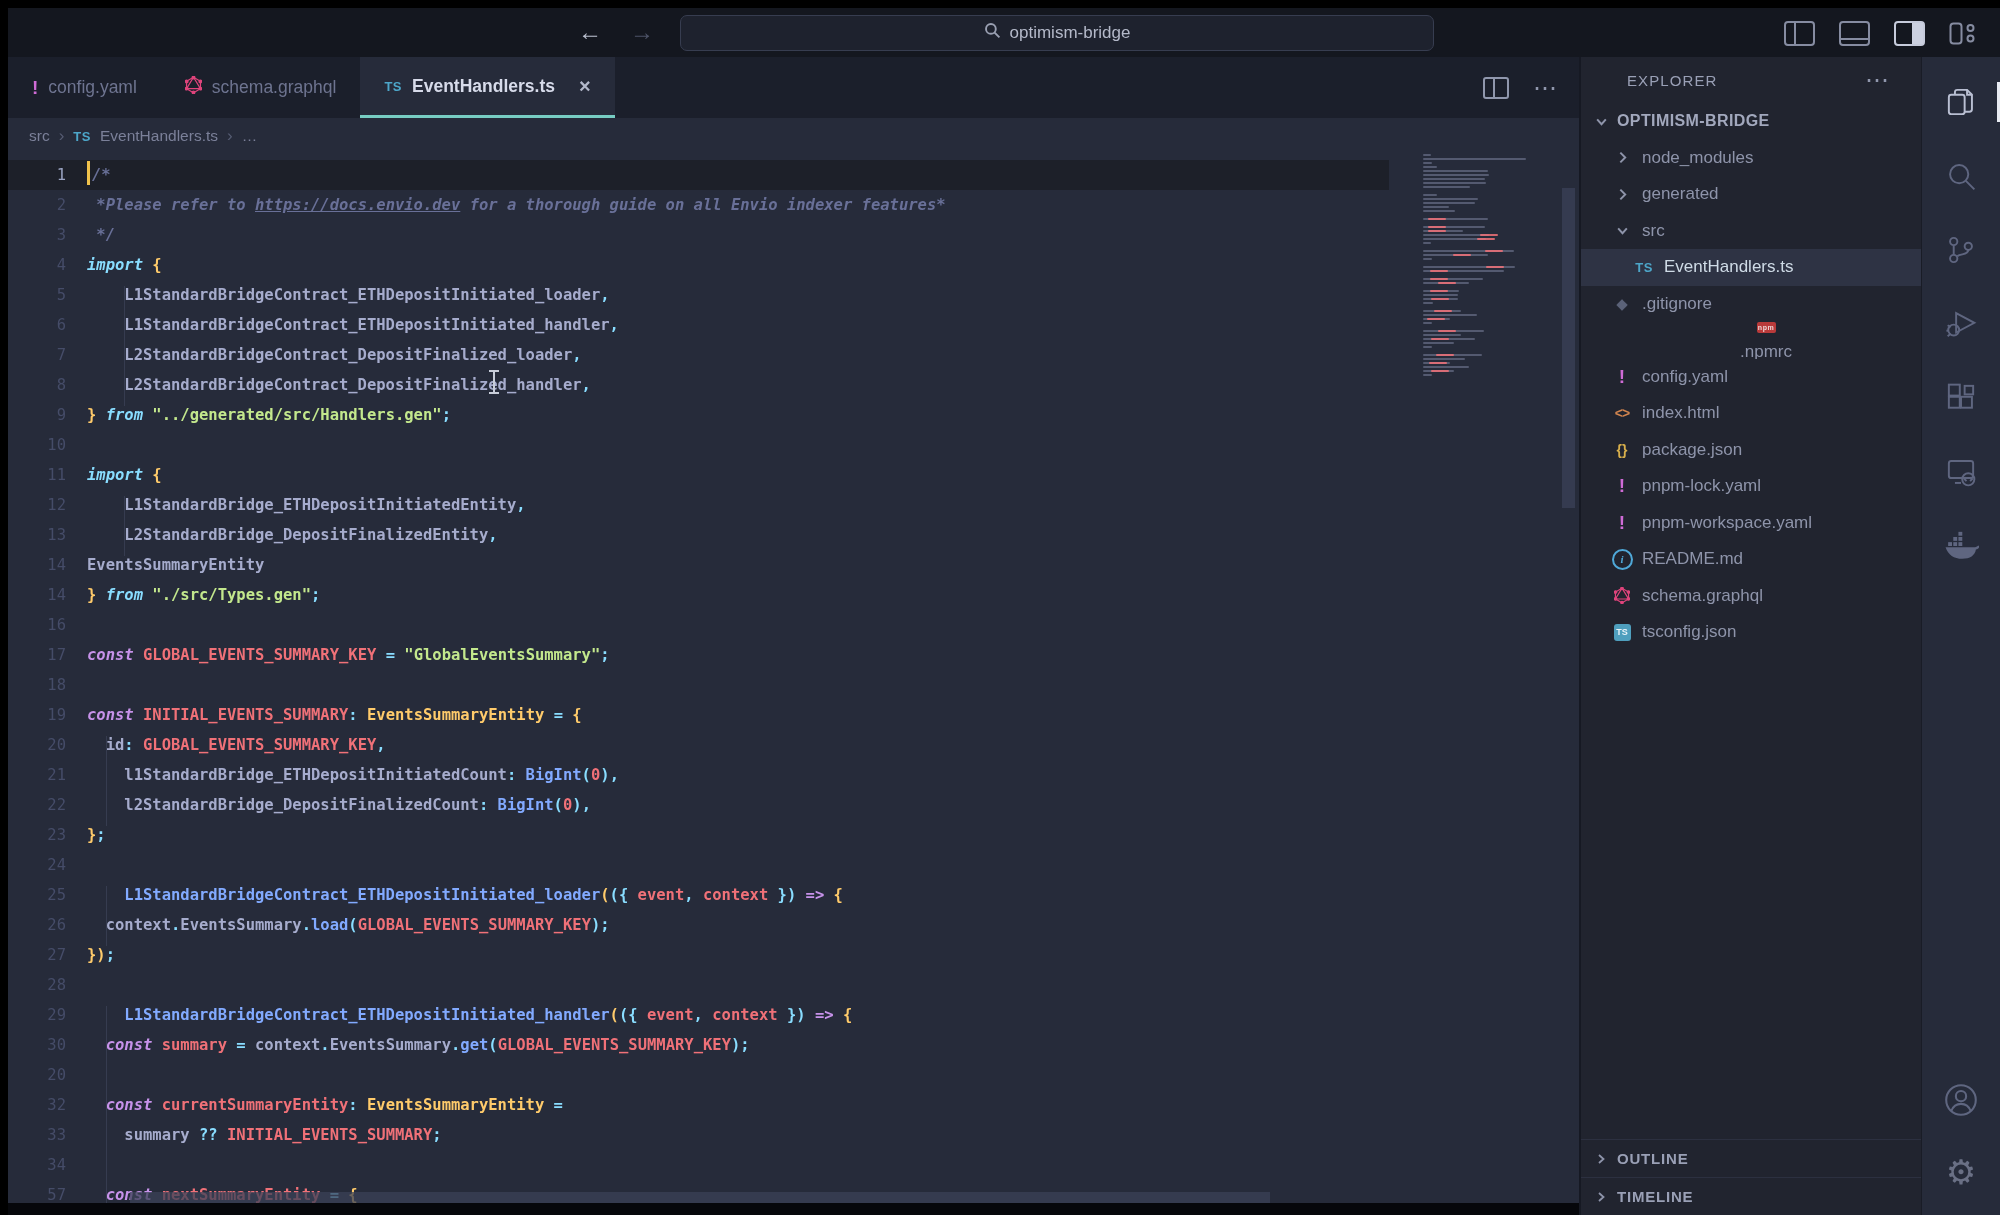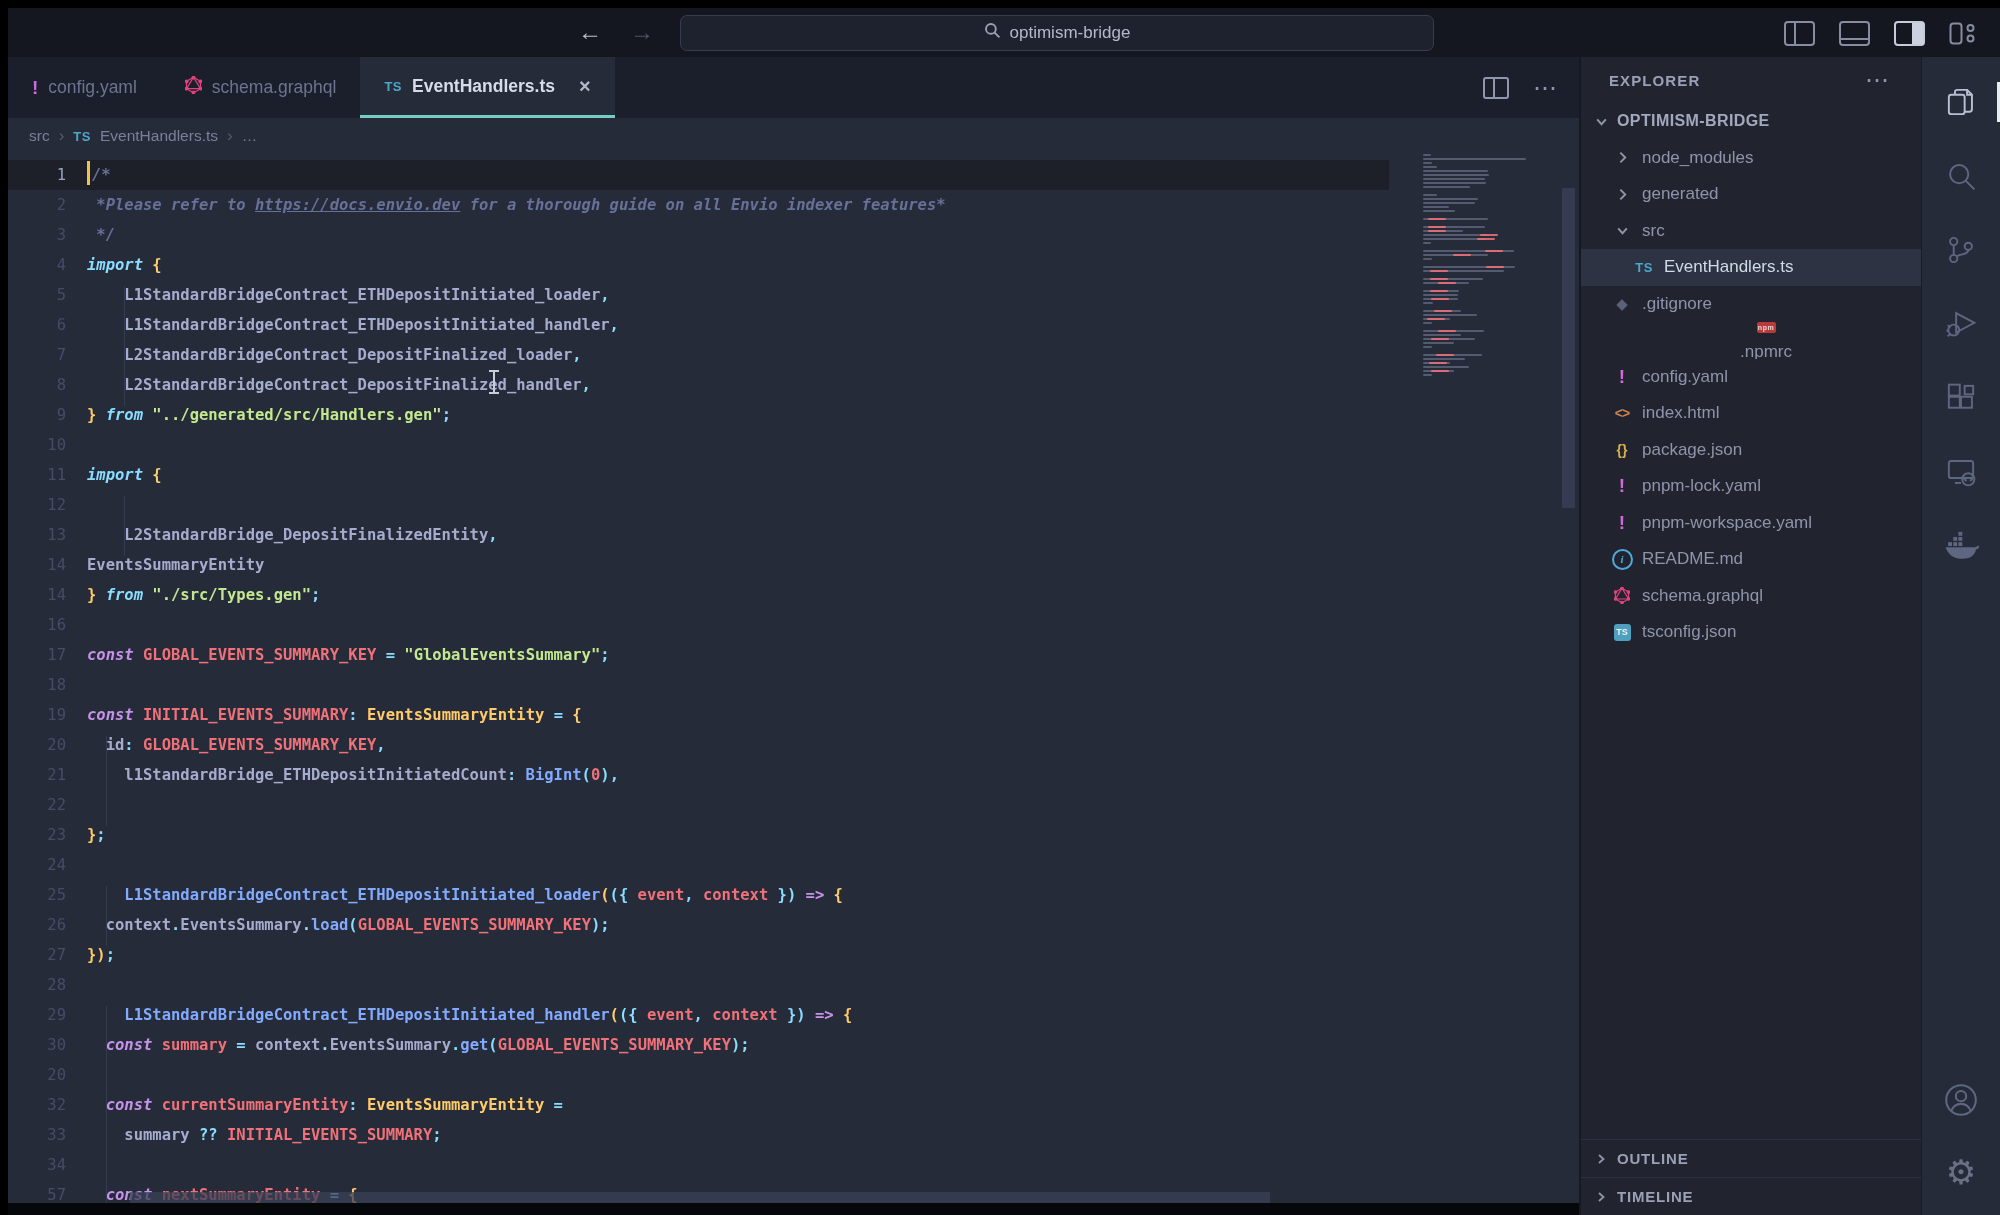--- a/index.html
+++ b/index.html
@@ -64,21 +64,21 @@
   .hthumb{position:absolute;bottom:12px;left:122px;width:1140px;height:11px;background:#3b4257;opacity:.75;z-index:7;}
 
   
   .ibeam{position:absolute;left:480px;top:216px;width:12px;height:26px;z-index:9;pointer-events:none;}
   .ibeam::before{content:'';position:absolute;left:5px;top:2px;bottom:2px;width:2px;background:#c8cdd9;}
   .ibeam::after{content:'';position:absolute;left:1px;right:1px;top:0;height:2px;background:#c8cdd9;box-shadow:0 22px 0 #c8cdd9;}
 
   
   .sidebar{width:340px;flex:none;background:#21242f;display:flex;flex-direction:column;color:#8e94aa;position:relative;}
   .sb-header{height:46px;display:flex;align-items:center;justify-content:space-between;padding:0 30px 0 28px;flex:none;}
-  .sb-title{font-size:15px;font-weight:bold;letter-spacing:1.1px;color:#9aa0b6;}
+  .sb-title{font-size:15px;font-weight:normal;letter-spacing:1.1px;color:#9aa0b6;margin-left:18px;}
   .tree{flex:1;overflow:hidden;font-size:17px;}
   .trow{height:36.5px;display:flex;align-items:center;gap:9px;cursor:default;}
   .trow.root{font-weight:bold;color:#a2a8bd;padding-left:14px;font-size:16px;letter-spacing:.4px;}
   .trow.sel{background:#2e3344;color:#cfdbe6;}
   .tlabel{white-space:nowrap;overflow:hidden;}
   .fi{width:22px;flex:none;display:flex;align-items:center;justify-content:center;}
   .chev{stroke:#8e94aa;stroke-width:1.8;fill:none;}
   .fi-npm{width:19px;height:11px;background:#b93a3a;border-radius:2px;color:#efd7d7;font-size:7px;font-weight:bold;display:flex;align-items:center;justify-content:center;letter-spacing:.5px;}
   .fi-info{width:17px;height:17px;border:2px solid #4fa8d8;border-radius:50%;color:#4fa8d8;font-size:11px;font-weight:bold;display:flex;align-items:center;justify-content:center;font-family:"Liberation Serif",serif;font-style:italic;}
   .fi-html{color:#d2854f;font-weight:bold;font-size:14px;letter-spacing:-1px;}
@@ -177,31 +177,31 @@
             <div class="line"><span class="num">2</span><span class="txt"><span class="tk-c"> *Please refer to </span><span class="tk-u">https://docs.envio.dev</span><span class="tk-c"> for a thorough guide on all Envio indexer features*</span></span></div>
             <div class="line"><span class="num">3</span><span class="txt"><span class="tk-c"> */</span></span></div>
             <div class="line"><span class="num">4</span><span class="txt"><span class="tk-i">import</span><span class="tk-b"> {</span></span></div>
             <div class="line"><span class="num">5</span><span class="txt"><span class="tk-d">    L1StandardBridgeContract_ETHDepositInitiated_loader</span><span class="tk-p">,</span></span></div>
             <div class="line"><span class="num">6</span><span class="txt"><span class="tk-d">    L1StandardBridgeContract_ETHDepositInitiated_handler</span><span class="tk-p">,</span></span></div>
             <div class="line"><span class="num">7</span><span class="txt"><span class="tk-d">    L2StandardBridgeContract_DepositFinalized_loader</span><span class="tk-p">,</span></span></div>
             <div class="line"><span class="num">8</span><span class="txt"><span class="tk-d">    L2StandardBridgeContract_DepositFinalized_handler</span><span class="tk-p">,</span></span></div>
             <div class="line"><span class="num">9</span><span class="txt"><span class="tk-b">} </span><span class="tk-i">from</span><span class="tk-s"> "../generated/src/Handlers.gen"</span><span class="tk-p">;</span></span></div>
             <div class="line"><span class="num">10</span><span class="txt"></span></div>
             <div class="line"><span class="num">11</span><span class="txt"><span class="tk-i">import</span><span class="tk-b"> {</span></span></div>
-            <div class="line"><span class="num">12</span></div>
+            <div class="line"><span class="num">12</span><span class="txt"><span class="tk-d">    L1StandardBridge_ETHDepositInitiatedEntity</span><span class="tk-p">,</span></span></div>
             <div class="line"><span class="num">13</span><span class="txt"><span class="tk-d">    L2StandardBridge_DepositFinalizedEntity</span><span class="tk-p">,</span></span></div>
             <div class="line"><span class="num">14</span><span class="txt"><span class="tk-d">EventsSummaryEntity</span></span></div>
             <div class="line"><span class="num">14</span><span class="txt"><span class="tk-b">} </span><span class="tk-i">from</span><span class="tk-s"> "./src/Types.gen"</span><span class="tk-p">;</span></span></div>
             <div class="line"><span class="num">16</span><span class="txt"></span></div>
             <div class="line"><span class="num">17</span><span class="txt"><span class="tk-k">const</span><span class="tk-r"> GLOBAL_EVENTS_SUMMARY_KEY</span><span class="tk-p"> =</span><span class="tk-s"> "GlobalEventsSummary"</span><span class="tk-p">;</span></span></div>
             <div class="line"><span class="num">18</span><span class="txt"></span></div>
             <div class="line"><span class="num">19</span><span class="txt"><span class="tk-k">const</span><span class="tk-r"> INITIAL_EVENTS_SUMMARY</span><span class="tk-p">:</span><span class="tk-t"> EventsSummaryEntity</span><span class="tk-p"> =</span><span class="tk-b"> {</span></span></div>
             <div class="line"><span class="num">20</span><span class="txt"><span class="tk-d">  id</span><span class="tk-p">:</span><span class="tk-r"> GLOBAL_EVENTS_SUMMARY_KEY</span><span class="tk-p">,</span></span></div>
             <div class="line"><span class="num">21</span><span class="txt"><span class="tk-d">    l1StandardBridge_ETHDepositInitiatedCount</span><span class="tk-p">:</span><span class="tk-f"> BigInt</span><span class="tk-p">(</span><span class="tk-r">0</span><span class="tk-p">),</span></span></div>
-            <div class="line"><span class="num">22</span></div>
+            <div class="line"><span class="num">22</span><span class="txt"><span class="tk-d">    l2StandardBridge_DepositFinalizedCount</span><span class="tk-p">:</span><span class="tk-f"> BigInt</span><span class="tk-p">(</span><span class="tk-r">0</span><span class="tk-p">),</span></span></div>
             <div class="line"><span class="num">23</span><span class="txt"><span class="tk-b">}</span><span class="tk-p">;</span></span></div>
             <div class="line"><span class="num">24</span><span class="txt"></span></div>
             <div class="line"><span class="num">25</span><span class="txt"><span class="tk-f">    L1StandardBridgeContract_ETHDepositInitiated_loader</span><span class="tk-b">(</span><span class="tk-p">({ </span><span class="tk-r">event</span><span class="tk-p">, </span><span class="tk-r">context</span><span class="tk-p"> })</span><span class="tk-a"> =&gt;</span><span class="tk-b"> {</span></span></div>
             <div class="line"><span class="num">26</span><span class="txt"><span class="tk-d">  context</span><span class="tk-p">.</span><span class="tk-d">EventsSummary</span><span class="tk-p">.</span><span class="tk-f">load</span><span class="tk-p">(</span><span class="tk-r">GLOBAL_EVENTS_SUMMARY_KEY</span><span class="tk-p">);</span></span></div>
             <div class="line"><span class="num">27</span><span class="txt"><span class="tk-b">})</span><span class="tk-p">;</span></span></div>
             <div class="line"><span class="num">28</span><span class="txt"></span></div>
             <div class="line"><span class="num">29</span><span class="txt"><span class="tk-f">    L1StandardBridgeContract_ETHDepositInitiated_handler</span><span class="tk-b">(</span><span class="tk-p">({ </span><span class="tk-r">event</span><span class="tk-p">, </span><span class="tk-r">context</span><span class="tk-p"> })</span><span class="tk-a"> =&gt;</span><span class="tk-b"> {</span></span></div>
             <div class="line"><span class="num">30</span><span class="txt"><span class="tk-k">  const</span><span class="tk-r"> summary</span><span class="tk-p"> =</span><span class="tk-d"> context</span><span class="tk-p">.</span><span class="tk-d">EventsSummary</span><span class="tk-p">.</span><span class="tk-f">get</span><span class="tk-p">(</span><span class="tk-r">GLOBAL_EVENTS_SUMMARY_KEY</span><span class="tk-p">);</span></span></div>
             <div class="line"><span class="num">20</span><span class="txt"></span></div>
             <div class="line"><span class="num">32</span><span class="txt"><span class="tk-k">  const</span><span class="tk-r"> currentSummaryEntity</span><span class="tk-p">:</span><span class="tk-t"> EventsSummaryEntity</span><span class="tk-p"> =</span></span></div>

